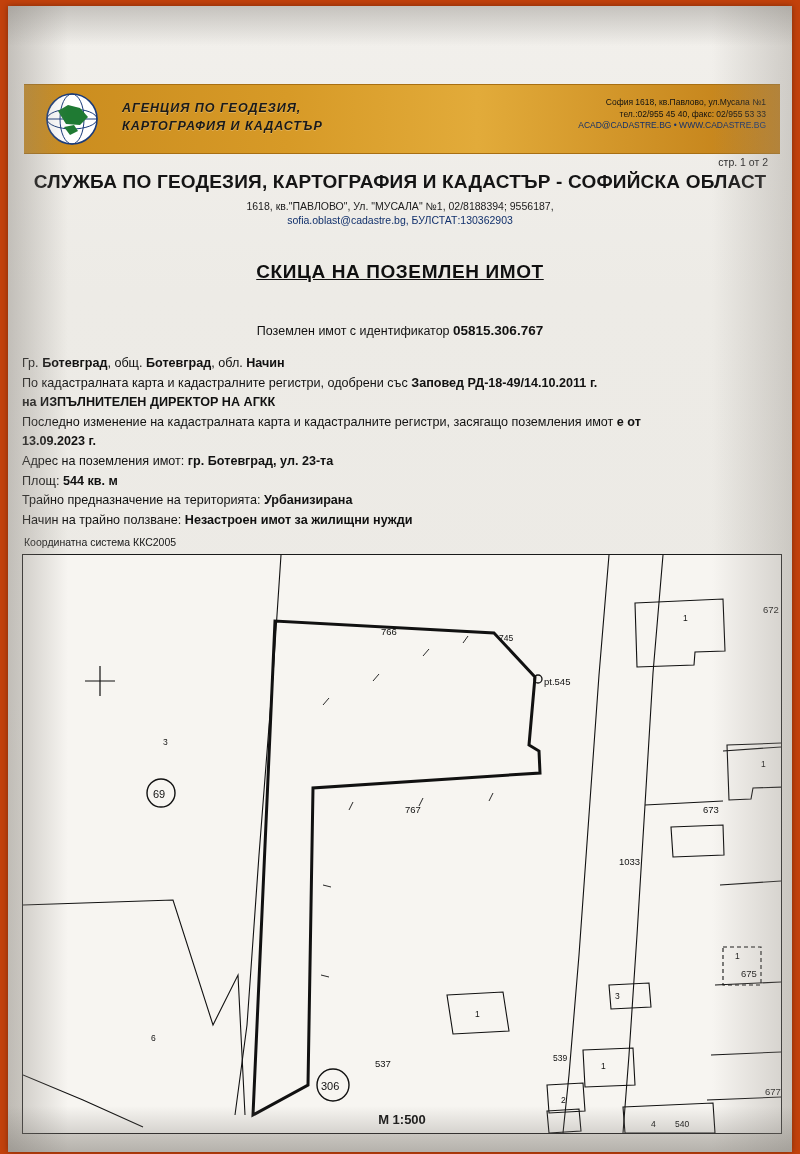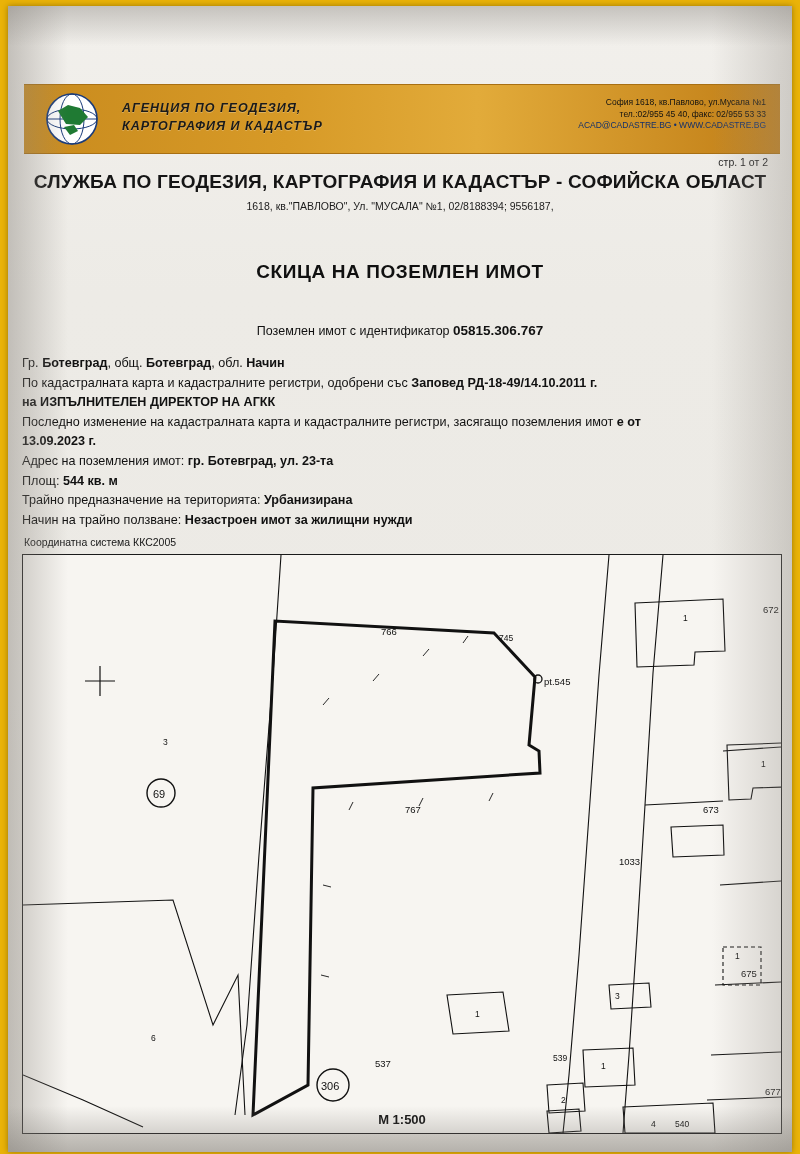--- a/index.html
+++ b/index.html
@@ -8,21 +8,21 @@
     background: #6e6e6e;
   }
   body {
     font-family: "Liberation Sans", sans-serif;
   }
   .page {
     position: relative;
     width: 800px;
     height: 1154px;
     overflow: hidden;
-    background: #eab308;
+    background: #c2410c;
   }
   
   .sheet {
     position: absolute;
     left: 8px;
     top: 6px;
     width: 784px;
     height: 1146px;
     background:
       linear-gradient(180deg, #f2f0ec 0%, #edebe6 25%, #eceae5 60%, #e7e4de 100%);
@@ -122,20 +122,21 @@
 
   .doc-title {
     position: absolute;
     left: 0; right: 0;
     top: 255px;
     text-align: center;
     font-size: 19px;
     font-weight: bold;
     letter-spacing: 0.6px;
     color: #101010;
+    text-decoration: underline;
   }
   .doc-number {
     position: absolute;
     left: 0; right: 0;
     top: 280px;
     text-align: center;
     font-size: 16px;
     font-weight: bold;
     color: #101010;
   }
@@ -253,20 +254,21 @@
         <div>тел.:02/955 45 40, факс: 02/955 53 33</div>
         <div class="mail">ACAD@CADASTRE.BG • WWW.CADASTRE.BG</div>
       </div>
     </div>
 
     <div class="page-num">стр. 1 от 2</div>
 
     <div class="office-title">СЛУЖБА ПО ГЕОДЕЗИЯ, КАРТОГРАФИЯ И КАДАСТЪР - СОФИЙСКА ОБЛАСТ</div>
     <div class="office-sub">
       <div>1618, кв."ПАВЛОВО", Ул. "МУСАЛА" №1, 02/8188394; 9556187,</div>
+      <div class="mail">sofia.oblast@cadastre.bg,   БУЛСТАТ:130362903</div>
     </div>
 
     <div class="doc-title">СКИЦА НА ПОЗЕМЛЕН ИМОТ</div>
 
     <div class="identifier">
       <span>Поземлен имот с идентификатор</span>
       <b>05815.306.767</b>
     </div>
 
     <div class="details">

